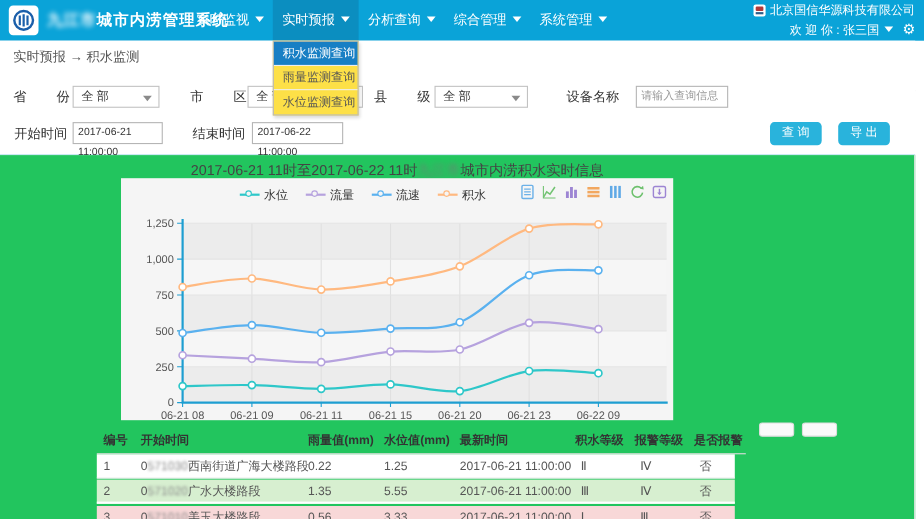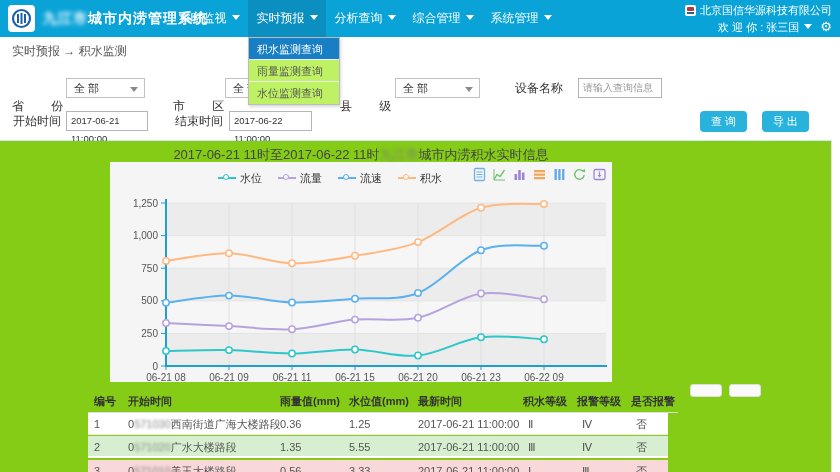--- a/index.html
+++ b/index.html
@@ -20,32 +20,32 @@
   .co-icon{display:inline-block;width:11px;height:11px;background:#fff;border-radius:2px;vertical-align:-2px;margin-right:4px;position:relative;}
   .co-icon::before{content:"";position:absolute;left:2px;top:2px;width:7px;height:4px;background:#b23a3a;border-radius:1px;}
   .co-icon::after{content:"";position:absolute;left:2px;bottom:2px;width:7px;height:2px;background:#2c5f8a;}
   .welcome{height:18px;line-height:18px;}
   .gear{font-size:13px;margin-left:8px;cursor:pointer;}
   
   .crumb-row{position:absolute;left:0;top:37px;width:832px;height:46px;background:#fff;border-bottom:1px solid #e6e6e6;line-height:29px;padding-left:12px;font-size:12px;color:#555;}
   
   .filter-area{position:absolute;left:0;top:66px;width:832px;height:75px;background:#fff;border-bottom:1px solid #c9e9f3;}
   .f-label{position:absolute;font-size:12px;color:#333;height:20px;line-height:20px;}
-  .sp{letter-spacing:12px;margin-top:18px;}
+  .sp{letter-spacing:12px;}
   .select{position:absolute;height:20px;background:#fff;border:1px solid #c2c2c2;font-size:11px;color:#333;line-height:18px;padding-left:7px;cursor:pointer;}
   .select::after{content:"";position:absolute;right:6px;top:8px;border-left:4px solid transparent;border-right:4px solid transparent;border-top:5px solid #8a8a8a;}
   .tinput{position:absolute;height:20px;background:#fff;border:1px solid #b5b5b5;font-size:9.5px;color:#333;line-height:18px;padding-left:4px;}
   .tinput.ph{color:#999;font-size:10px;}
   .btn{position:absolute;top:45px;width:47px;height:21px;background:#29b3dc;color:#fff;border:none;border-radius:4px;font-size:11px;text-align:center;line-height:21px;cursor:pointer;}
   
-  .dropdown{position:absolute;left:248px;top:37px;width:92px;background:#bef264;border:1px solid #bbb;z-index:60;box-shadow:1px 2px 3px rgba(0,0,0,.15);}
+  .dropdown{position:absolute;left:248px;top:37px;width:78px;background:#fde047;border:1px solid #bbb;z-index:60;box-shadow:1px 2px 3px rgba(0,0,0,.15);}
   .dd-item{height:22px;line-height:22px;font-size:11px;color:#555;padding-left:8px;border-bottom:1px solid #eee;cursor:pointer;}
   .dd-item.active{background:#187fc4;color:#fff;}
   
-  .main{position:absolute;left:0;top:141px;width:832px;height:331px;background:#84cc16;border-right:1px solid #e2e2e2;overflow:hidden;}
+  .main{position:absolute;left:0;top:141px;width:832px;height:331px;background:#22c55e;border-right:1px solid #e2e2e2;overflow:hidden;}
   .chart-title{position:absolute;left:110px;top:5px;width:502px;text-align:center;font-size:13px;color:#444;}
   .chart-panel{position:absolute;left:110px;top:21px;width:502px;height:220px;background:#f5f5f5;}
   .chart-panel svg.plot{position:absolute;left:0;top:0;}
   .legend{position:absolute;left:0;top:6px;width:440px;text-align:center;z-index:2;}
   .legend-item{display:inline-block;margin:0 8px;font-size:11px;color:#333;cursor:pointer;}
   .mk-line{display:inline-block;position:relative;width:18px;height:2px;vertical-align:3px;margin-right:4px;}
   .mk-dot{position:absolute;left:5px;top:-3px;width:6px;height:6px;border-radius:50%;background:#f5f5f5;border:1.5px solid;}
   .toolbox{position:absolute;right:5px;top:5px;z-index:2;display:flex;gap:5px;}
   .tb{width:15px;height:15px;cursor:pointer;}
   
@@ -239,21 +239,21 @@
         <span class="c" style="left:261px">水位值(mm)</span>
         <span class="c" style="left:330px">最新时间</span>
         <span class="c" style="left:435px">积水等级</span>
         <span class="c" style="left:489px">报警等级</span>
         <span class="c" style="left:543px">是否报警</span>
       </div>
 
       <div class="trow" style="top:23px;background:#fff;border-bottom:1px solid #eee;">
         <span class="c" style="left:6px">1</span>
         <span class="c" style="left:40px"><span>0</span><span class="blur2">571030</span><span>西南街道广海大楼路段</span></span>
-        <span class="c" style="left:192px">0.36</span>
+        <span class="c" style="left:192px">0.22</span>
         <span class="c" style="left:261px">1.25</span>
         <span class="c" style="left:330px">2017-06-21 11:00:00</span>
         <span class="c" style="left:440px">Ⅱ</span>
         <span class="c" style="left:494px">Ⅳ</span>
         <span class="c" style="left:548px">否</span>
       </div>
 
       <div class="trow" style="top:46px;background:#d7efd0;">
         <span class="c" style="left:6px">2</span>
         <span class="c" style="left:40px"><span>0</span><span class="blur2">571020</span><span>广水大楼路段</span></span>

